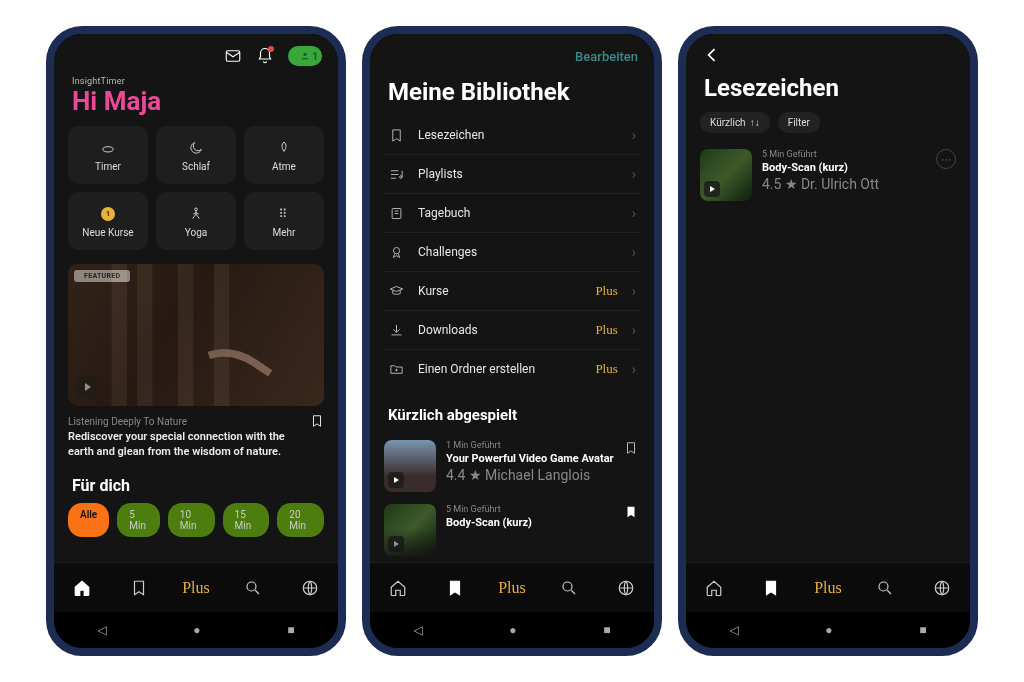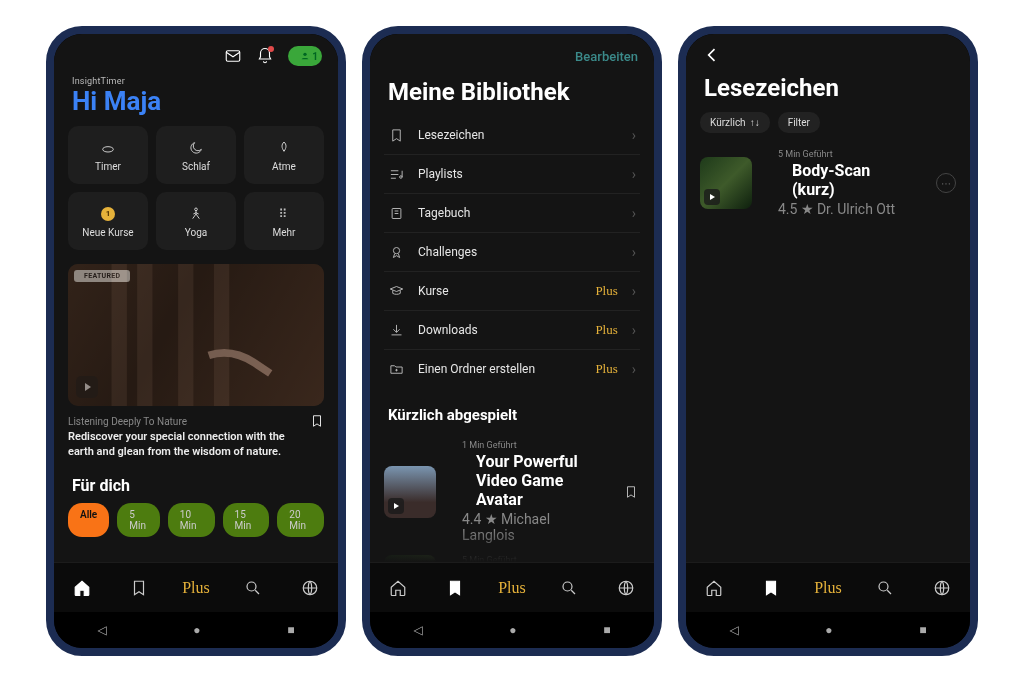--- a/index.html
+++ b/index.html
@@ -55,21 +55,21 @@
   .icon { width:18px; height:18px; display:inline-flex; align-items:center; justify-content:center; }
   .icon svg { width:100%; height:100%; stroke:#fff; fill:none; stroke-width:1.5; }
   .bell-wrap { position:relative; }
   .bell-dot { position:absolute; top:-1px; right:0; width:6px; height:6px; background:#e24b4b; border-radius:50%; }
   .avatar-pill {
     width:34px; height:20px; background:#3aa73a; border-radius:10px;
     display:flex; align-items:center; justify-content:flex-end; padding-right:4px;
     font-size:10px; color:#062; font-weight:700;
   }
   .brand { padding:2px 18px 0; font-size:9px; color:#bbb; letter-spacing:0.2px; }
-  .greet { padding:0 18px 10px; font-size:26px; font-weight:700; color:#3b82f6; }
+  .greet { padding:0 18px 10px; font-size:26px; font-weight:700; color:#ec4899; }
   .grid6 {
     display:grid; grid-template-columns:repeat(3,1fr);
     gap:8px; padding:0 14px;
   }
   .tile {
     background:#1e1e1e; border-radius:10px;
     height:58px;
     display:flex; flex-direction:column; align-items:center; justify-content:center;
     gap:4px;
     font-size:10px; color:#ddd;
@@ -127,33 +127,33 @@
     border-bottom:1px solid #222;
     font-size:12px; color:#e6e6e6;
   }
   .row .ricon { width:16px; height:16px; display:flex; align-items:center; justify-content:center; }
   .row .ricon svg { width:15px; height:15px; stroke:#bbb; fill:none; stroke-width:1.5; }
   .row .rlabel { flex:1; }
   .row .rplus { font-family:"Brush Script MT",cursive; color:#e6b23a; font-size:13px; }
   .row .chev { color:#555; font-size:14px; }
   .sub-h { padding:18px 18px 10px; font-size:15px; font-weight:700; }
   .track {
-    display:flex; gap:26px; padding:6px 14px; align-items:center;
+    display:flex; gap:10px; padding:6px 14px; align-items:flex-start;
   }
   .thumb {
     width:52px; height:52px; border-radius:8px; position:relative;
     background:linear-gradient(180deg,#7a95b0 0%,#3a2c2a 70%);
     flex-shrink:0;
   }
   .thumb.forest { background:linear-gradient(135deg,#1e3a1a,#3e5a2a,#0e200e); }
   .thumb .pb { position:absolute; bottom:4px; left:4px; width:16px; height:16px; background:#1a1a1acc; border-radius:4px; display:flex; align-items:center; justify-content:center; }
   .thumb .pb::after { content:""; border-left:5px solid #fff; border-top:3px solid transparent; border-bottom:3px solid transparent; margin-left:1px; }
   .tinfo { flex:1; min-width:0; }
   .tmeta { font-size:9px; color:#888; }
-  .ttitle { font-size:16px; font-weight:700; color:#fff; margin:2px 14px; }
+  .ttitle { font-size:11px; font-weight:700; color:#fff; margin:2px 0; }
   .tauth { font-size:14px; color:#888; }
   .tbm { width:16px; height:16px; }
   .tbm svg { width:14px; height:14px; }
 
   
   .back-row { padding:10px 16px 4px; }
   .backbtn { width:22px; height:22px; display:flex; align-items:center; }
   .s3chips { display:flex; gap:8px; padding:0 14px 10px;text-align:center; }
   .s3chip { background:#222; color:#ddd; font-size:10px; padding:5px 10px; border-radius:10px; display:flex; align-items:center; gap:4px; }
   .moreicon { width:20px; height:20px; border:1px solid #444; border-radius:50%; display:flex; align-items:center; justify-content:center; color:#666; font-size:10px; }

